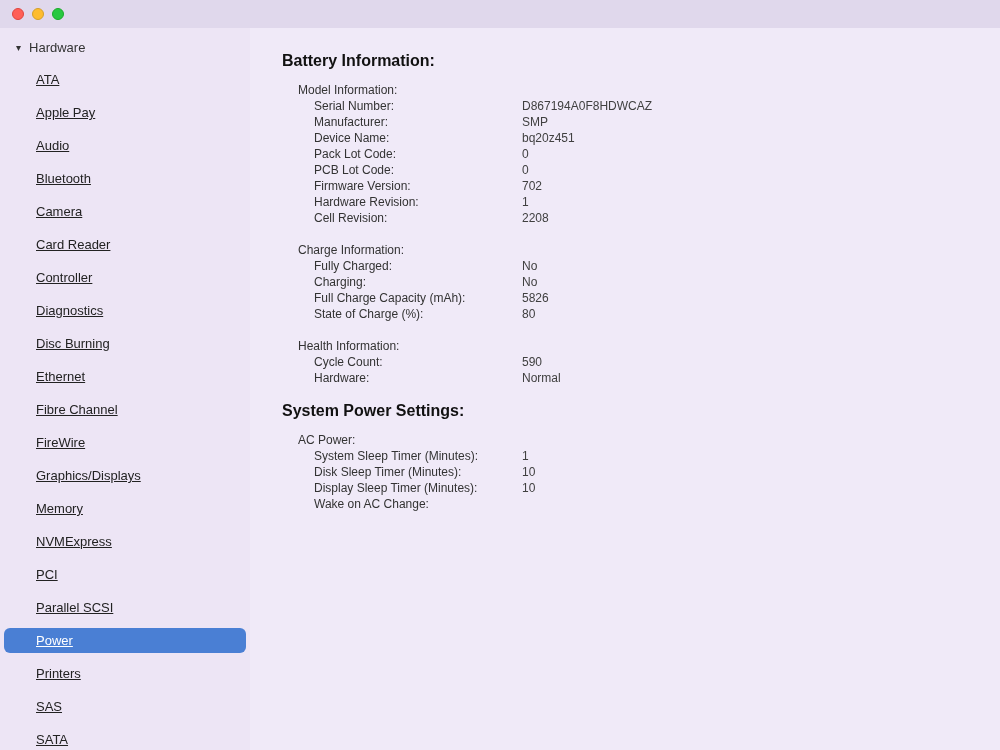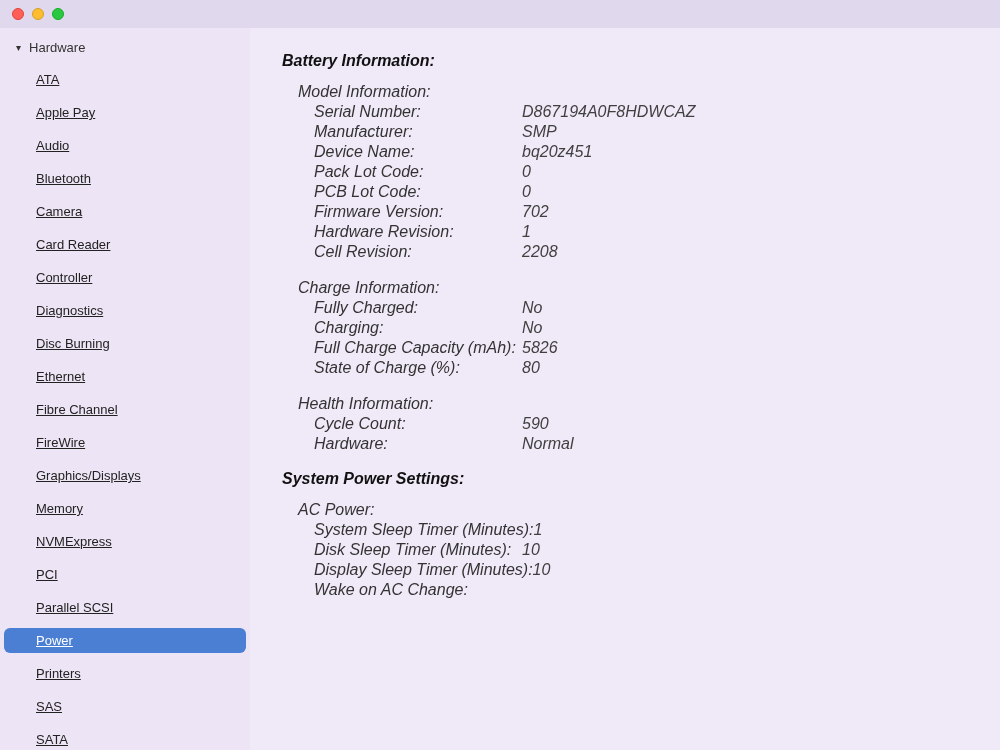--- a/index.html
+++ b/index.html
@@ -73,38 +73,37 @@
       background: #4a7fd4;
       color: #ffffff;
       border-radius: 6px;
     }
 
     .detail-panel {
       flex: 1;
       background: #f0eaf8;
       padding: 24px 32px;
       overflow-y: auto;
-      font-style: italic;
     }
 
     .section-title {
       font-size: 16px;
       font-weight: 700;
       color: #111;
       margin-bottom: 12px;
     }
 
     .info-group {
       margin-bottom: 16px;
     }
 
     .info-row {
       display: flex;
       padding: 1px 0;
-      font-size: 16px;
+      font-size: 12px;
       color: #222;
       align-items: center;
     }
 
     .info-label {
       min-width: 240px;
       color: #333;
     }
 
     .info-label-indent1 {

